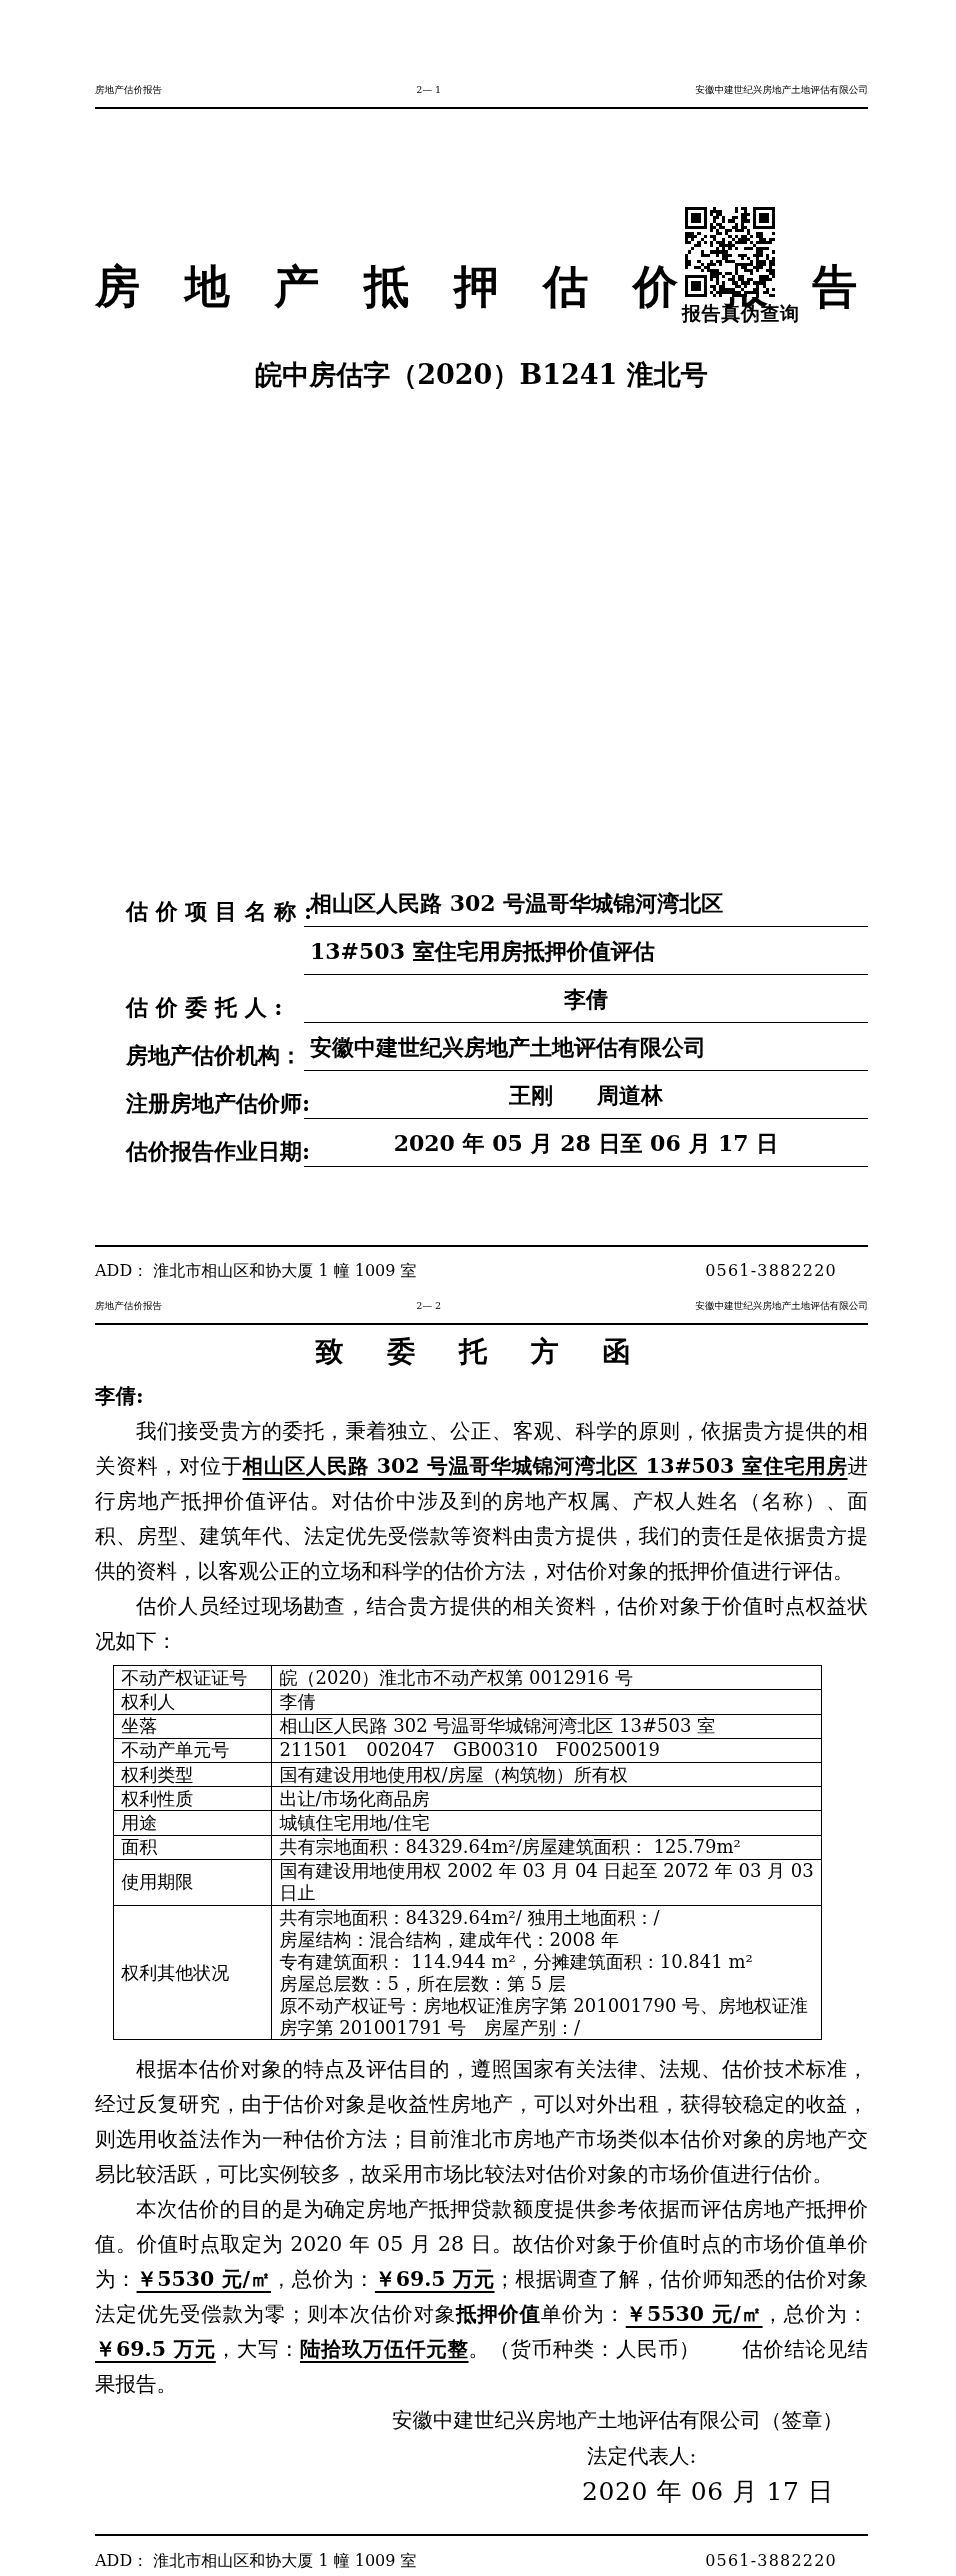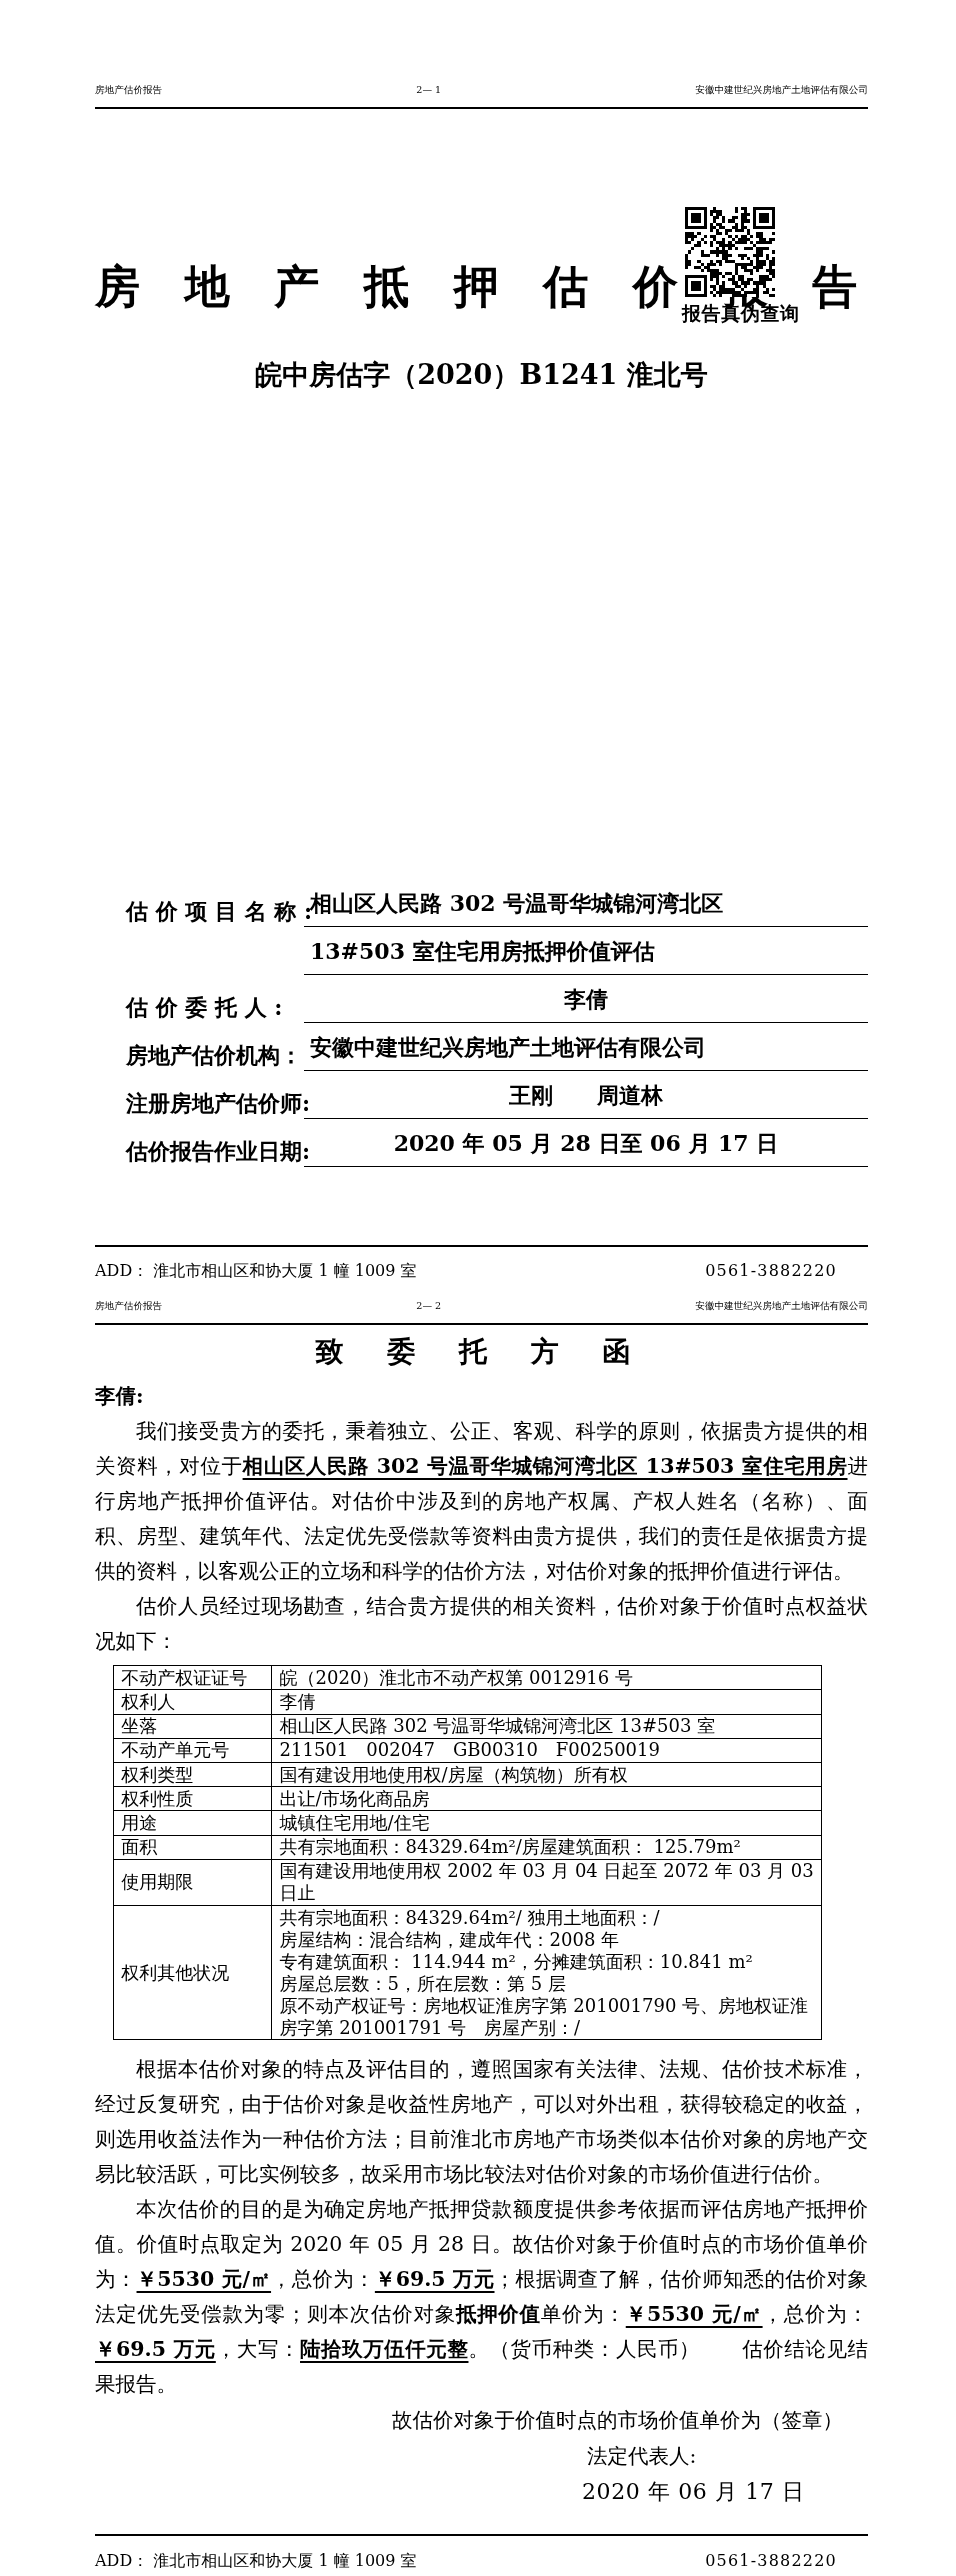--- a/index.html
+++ b/index.html
@@ -46,21 +46,21 @@
 
   table.info-table{border-collapse:collapse;margin:6px 0 0 18px;width:709px;
      font-size:18px;border:1.8px solid #000;padding-left:32px;}
   table.info-table td{border:1.2px solid #000;padding:0.6px 7.2px;line-height:22px;vertical-align:middle;}
   td.lbl{width:143px;}
   .multiline div{line-height:22px;}
 
   .para3{margin-top:12px;}
   .sign-company{margin-left:297px;font-size:20.5px;line-height:36px;}
   .sign-rep{margin-left:492px;font-size:20.5px;line-height:36px;}
-  .sign-date{margin-left:487px;font-size:22px;line-height:36px;letter-spacing:0.6px;}
+  .sign-date{margin-left:487px;font-size:25px;line-height:36px;letter-spacing:0.6px;}
 </style>
 </head>
 <body>
 
 <div class="doc">
   <div class="content">
 
     <div class="page-header first">
       <span>房地产估价报告</span>
       <span>2— 1</span>
@@ -491,21 +491,21 @@
             <div>原不动产权证号：房地权证淮房字第 201001790 号、房地权证淮房字第 201001791 号　房屋产别：/</div>
           </td>
         </tr>
       </tbody>
     </table>
 
     <div class="para para3">根据本估价对象的特点及评估目的，遵照国家有关法律、法规、估价技术标准，经过反复研究，由于估价对象是收益性房地产，可以对外出租，获得较稳定的收益，则选用收益法作为一种估价方法；目前淮北市房地产市场类似本估价对象的房地产交易比较活跃，可比实例较多，故采用市场比较法对估价对象的市场价值进行估价。</div>
 
     <div class="para"><span>本次估价的目的是为确定房地产抵押贷款额度提供参考依据而评估房地产抵押价值。价值时点取定为 2020 年 05 月 28 日。故估价对象于价值时点的市场价值单价为：</span><span class="price">￥5530 元/㎡</span><span>，总价为：</span><span class="price">￥69.5 万元</span><span>；根据调查了解，估价师知悉的估价对象法定优先受偿款为零；则本次估价对象</span><span class="bold">抵押价值</span><span>单价为：</span><span class="price">￥5530 元/㎡</span><span>，总价为：</span><span class="price">￥69.5 万元</span><span>，大写：</span><span class="amount">陆拾玖万伍仟元整</span><span>。（货币种类：人民币）　　估价结论见结果报告。</span></div>
 
-    <div class="sign-company">故估价对象于价值时点的市场价值单价为（签章）</div>
+    <div class="sign-company">安徽中建世纪兴房地产土地评估有限公司（签章）</div>
     <div class="sign-rep">法定代表人:</div>
     <div class="sign-date">2020 年 06 月 17 日</div>
 
     <div class="page-footer second">
       <span>ADD： 淮北市相山区和协大厦 1 幢 1009 室</span>
       <span class="phone">0561-3882220</span>
     </div>
 
   </div>
 </div>

